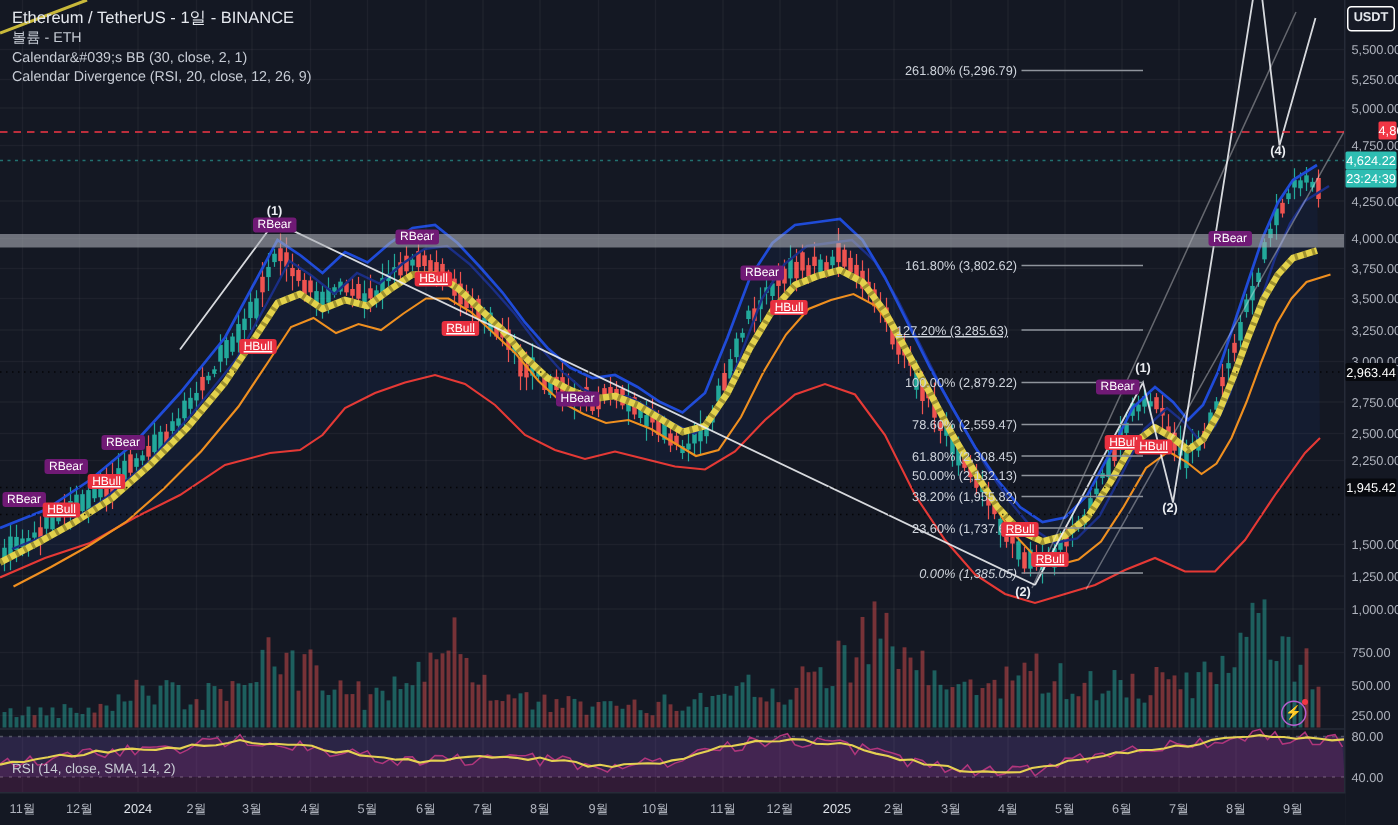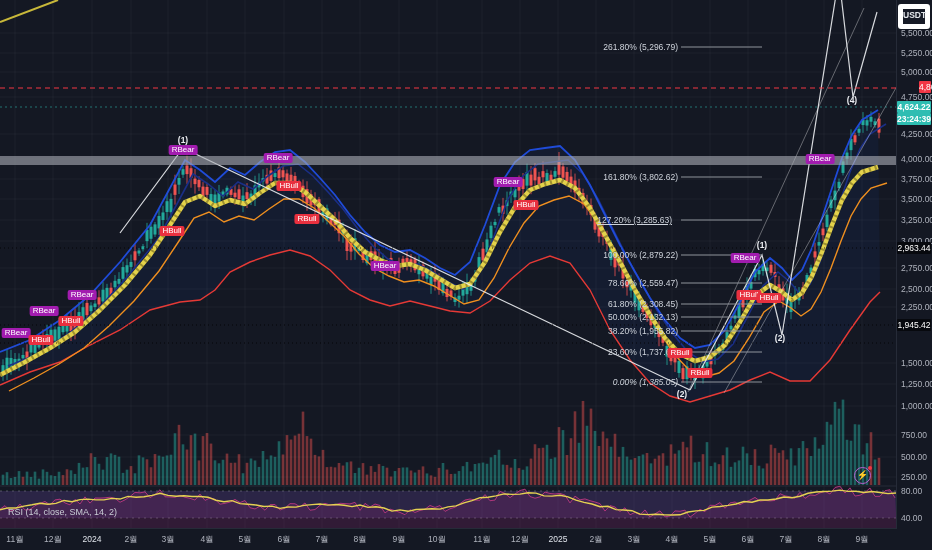--- a/index.html
+++ b/index.html
@@ -10,34 +10,34 @@
   #legend{position:absolute;left:8px;top:6px;z-index:30;line-height:13px;}
   .lg-row{color:#d6dae2;font-size:10.5px;white-space:nowrap;cursor:pointer;}
   .lg-row.main{font-size:11px;color:#e6e9ef;}
   .lg-row.sub{font-size:9.5px;color:#c6cbd4;}
   
   .fib-row{position:absolute;width:120px;text-align:right;color:#ced3db;font-size:8.5px;
            transform:translateY(-50%);white-space:nowrap;z-index:12;}
   
   .mk{position:absolute;transform:translate(-50%,-50%);font-size:8px;line-height:10px;
       padding:0 3px;border-radius:2px;color:#fff;white-space:nowrap;z-index:14;}
-  .mk.bear{background:#a21caf;}
-  .mk.bull{background:#e8303f;}
+  .mk.bear{background:#701a75;}
+  .mk.bull{background:#e8303f;text-decoration:underline;}
   .mk.wave{background:transparent;color:#eceef2;font-weight:bold;font-size:8.5px;}
   
   #price-axis{position:absolute;right:0;top:0;width:35px;height:550px;background:#141823;
               border-left:1px solid #262b38;z-index:20;cursor:ns-resize;}
   .ptick{position:absolute;left:4px;transform:translateY(-50%);color:#aeb2bc;font-size:8.5px;white-space:nowrap;}
   .ptag{position:absolute;left:0;right:1px;transform:translateY(-50%);color:#fff;font-size:8.5px;
         text-align:center;padding:1px 0;border-radius:1px;z-index:22;}
   .ptag.red{background:#f23645;}
-  .ptag.teal{background:#2ebdb2;color:#07221f;font-weight:bold;color:#fff;text-align:center;}
+  .ptag.teal{background:#2ebdb2;color:#07221f;font-weight:normal;color:#fff;text-align:center;}
   .ptag.black{background:#07090e;}
   #usdt-btn{position:absolute;top:4px;left:1px;right:2px;height:15px;background:#161a26;
-            border:5px solid #ffffff;border-radius:3px;color:#e4e7ec;font-size:8.5px;
+            border:1px solid #ffffff;border-radius:3px;color:#e4e7ec;font-size:8.5px;
             font-weight:bold;text-align:center;line-height:13px;cursor:pointer;z-index:25;}
   
   #time-axis{position:absolute;left:0;bottom:0;width:897px;height:21px;background:#141823;
              border-top:1px solid #262b38;z-index:20;cursor:ew-resize;}
   .ttick{position:absolute;top:5px;transform:translateX(-50%);color:#aeb2bc;font-size:8.5px;white-space:nowrap;}
   .ttick.year{color:#dfe3ea;}
   
   #rsi-label{position:absolute;left:8px;top:487px;color:#c9cdd5;font-size:9px;z-index:18;cursor:pointer;margin-top:20px;}
   
   #boost{position:absolute;left:854px;top:467px;width:15px;height:15px;border-radius:50%;
@@ -790,20 +790,26 @@
       <polyline fill="none" stroke="#c8b83a" stroke-width="2" points="0,22 58,0"></polyline>
       <line x1="0" y1="486" x2="897" y2="486" stroke="#262b38" stroke-width="1"></line>
       <rect x="0" y="491" width="897" height="27" fill="rgba(126,87,194,0.22)"></rect>
       <line x1="0" y1="491" x2="897" y2="491" stroke="#9598a1" stroke-width="1" stroke-dasharray="2 4" opacity="0.45"></line>
       <line x1="0" y1="518" x2="897" y2="518" stroke="#9598a1" stroke-width="1" stroke-dasharray="2 4" opacity="0.45"></line>
       <polyline fill="rgba(155,40,125,0.22)" stroke="none" points="0,509.22291467688046 5,505.6713282626588 10,511.17184489010833 15,509.2807870893739 20,504.11711861542426 25,509.98236518888734 30,509.44821593002416 35,505.7189126329031 40,503.3622704555746 45,501.4978762140963 50,504.7926281723194 55,499.9159347584937 60,499.1669380494859 65,502.9741543373093 70,504.8428474715911 75,499.4200671107974 80,503.95588929206133 85,496.85460262349807 90,503.1506263234187 95,498.00092191412114 100,498.08986161788926 105,497.83520148927346 110,497.2650645421818 115,498.3432214818895 120,502.2652435724158 125,499.875837365631 130,496.5763295837678 135,492.3931433153339 140,492.86115355882794 145,491.84705800609663 150,497.7021640611347 155,494.6234939803835 160,489.76446551969275 165,496.75039829011075 170,496.97119338740595 175,497.2759763635695 180,495.22482286277227 185,497.2503217579797 190,498.3281662345398 195,500.0545915386174 200,494.0569164173212 205,500.4320297909435 210,497.8747494749259 215,499.3563828195911 220,504.21766698895954 225,503.3042970758397 230,502.06674003601074 235,499.45760801178403 240,502.5603401248809 245,500.5438468102366 250,507.70364586566575 255,508.9823161261156 260,506.11524523585103 265,510.21682432387024 270,504.6965331763495 275,504.4408537745476 280,510.0031495129224 285,508.1659162158612 290,503.6425374185201 295,503.7945399999153 300,506.8436213445384 305,502.9395981321577 310,510.2072212640196 315,509.53470183489844 320,505.30413699825294 325,503.34762955480255 330,504.9423131463118 335,504.943477955414 340,503.2560047095176 345,503.6522191930562 350,503.9085754426196 355,502.3359324198682 360,510.4009453798644 365,503.344220910687 370,506.9856243720278 375,504.023315632483 380,505.5105248170439 385,512.9642395232804 390,509.1056824242696 395,510.7070950269699 400,512.4502901684027 405,514.6896371799521 410,509.6530272734817 415,512.444987291703 420,510.44066851981916 425,509.2385573280044 430,505.4443276647944 435,507.4247559334617 440,505.56006348715164 445,511.4230062426068 450,508.76071284734644 455,507.236983548617 460,503.56995705491863 465,500.0225484604016 470,499.00081714079715 475,500.02288404200226 480,500.2450183457695 485,494.53805557079613 490,500.73950034030713 495,500.03126650792547 500,491.41882493020967 505,493.4686124424916 510,497.622812344227 515,493.98824962228537 520,490.54630825296044 525,489.16053097113036 530,496.5468106342014 535,498.2186124017462 540,496.8465928300284 545,492.03959182696417 550,493.4844989562407 555,494.01683800970204 560,493.38479169877246 565,495.15377380046993 570,502.9444961750414 575,496.1103913676925 580,499.79940753802657 585,498.92039712518454 590,500.6879546029959 595,502.0262129944749 600,503.64113626489416 605,511.07556470669806 610,505.58416265202686 615,507.01155381905846 620,511.5433595853392 625,507.7543002341408 630,514.7833749372512 635,512.3629639996216 640,514.7723809287418 645,509.93527175532654 650,517.0238443696871 655,513.8193110993598 660,510.8788316610735 665,516.8837462211959 670,515.8780903089792 675,510.917892355239 680,511.267596130725 685,510.17025804775767 690,517.1978927422315 695,513.3715616893023 700,509.3451721635647 705,511.612793803215 710,505.2766545303166 715,505.4493866094854 720,502.5607577182818 725,508.2582856132649 730,502.894096132135 735,501.98809823347256 740,504.7674467097968 745,501.8815280580893 750,500.1191801179666 755,497.43748335400596 760,501.10043100314215 765,500.42048447951674 770,500.90042978408746 775,500.4064224928152 780,493.6974454354495 785,495.88714078906924 790,496.8059244668111 795,498.2314708668273 800,492.32993901032023 805,498.3773498896044 810,494.9376750756055 815,495.4487073770724 820,492.85837670601904 825,491.35235127271153 830,493.9913289991673 835,487.5292908370805 840,486.2268645753308 845,493.0690955715254 850,487.85055018270697 855,496.05485666745034 860,495.2316375290975 865,492.39975453072503 870,488.0684116384442 875,496.38010713380663 880,496.29355668895124 885,490.68012293555296 890,489.7875545330698 895,497.85920241550616 897,528 0,528"></polyline>
       <polyline fill="none" stroke="#b0367c" stroke-width="1" points="0,509.22291467688046 5,505.6713282626588 10,511.17184489010833 15,509.2807870893739 20,504.11711861542426 25,509.98236518888734 30,509.44821593002416 35,505.7189126329031 40,503.3622704555746 45,501.4978762140963 50,504.7926281723194 55,499.9159347584937 60,499.1669380494859 65,502.9741543373093 70,504.8428474715911 75,499.4200671107974 80,503.95588929206133 85,496.85460262349807 90,503.1506263234187 95,498.00092191412114 100,498.08986161788926 105,497.83520148927346 110,497.2650645421818 115,498.3432214818895 120,502.2652435724158 125,499.875837365631 130,496.5763295837678 135,492.3931433153339 140,492.86115355882794 145,491.84705800609663 150,497.7021640611347 155,494.6234939803835 160,489.76446551969275 165,496.75039829011075 170,496.97119338740595 175,497.2759763635695 180,495.22482286277227 185,497.2503217579797 190,498.3281662345398 195,500.0545915386174 200,494.0569164173212 205,500.4320297909435 210,497.8747494749259 215,499.3563828195911 220,504.21766698895954 225,503.3042970758397 230,502.06674003601074 235,499.45760801178403 240,502.5603401248809 245,500.5438468102366 250,507.70364586566575 255,508.9823161261156 260,506.11524523585103 265,510.21682432387024 270,504.6965331763495 275,504.4408537745476 280,510.0031495129224 285,508.1659162158612 290,503.6425374185201 295,503.7945399999153 300,506.8436213445384 305,502.9395981321577 310,510.2072212640196 315,509.53470183489844 320,505.30413699825294 325,503.34762955480255 330,504.9423131463118 335,504.943477955414 340,503.2560047095176 345,503.6522191930562 350,503.9085754426196 355,502.3359324198682 360,510.4009453798644 365,503.344220910687 370,506.9856243720278 375,504.023315632483 380,505.5105248170439 385,512.9642395232804 390,509.1056824242696 395,510.7070950269699 400,512.4502901684027 405,514.6896371799521 410,509.6530272734817 415,512.444987291703 420,510.44066851981916 425,509.2385573280044 430,505.4443276647944 435,507.4247559334617 440,505.56006348715164 445,511.4230062426068 450,508.76071284734644 455,507.236983548617 460,503.56995705491863 465,500.0225484604016 470,499.00081714079715 475,500.02288404200226 480,500.2450183457695 485,494.53805557079613 490,500.73950034030713 495,500.03126650792547 500,491.41882493020967 505,493.4686124424916 510,497.622812344227 515,493.98824962228537 520,490.54630825296044 525,489.16053097113036 530,496.5468106342014 535,498.2186124017462 540,496.8465928300284 545,492.03959182696417 550,493.4844989562407 555,494.01683800970204 560,493.38479169877246 565,495.15377380046993 570,502.9444961750414 575,496.1103913676925 580,499.79940753802657 585,498.92039712518454 590,500.6879546029959 595,502.0262129944749 600,503.64113626489416 605,511.07556470669806 610,505.58416265202686 615,507.01155381905846 620,511.5433595853392 625,507.7543002341408 630,514.7833749372512 635,512.3629639996216 640,514.7723809287418 645,509.93527175532654 650,517.0238443696871 655,513.8193110993598 660,510.8788316610735 665,516.8837462211959 670,515.8780903089792 675,510.917892355239 680,511.267596130725 685,510.17025804775767 690,517.1978927422315 695,513.3715616893023 700,509.3451721635647 705,511.612793803215 710,505.2766545303166 715,505.4493866094854 720,502.5607577182818 725,508.2582856132649 730,502.894096132135 735,501.98809823347256 740,504.7674467097968 745,501.8815280580893 750,500.1191801179666 755,497.43748335400596 760,501.10043100314215 765,500.42048447951674 770,500.90042978408746 775,500.4064224928152 780,493.6974454354495 785,495.88714078906924 790,496.8059244668111 795,498.2314708668273 800,492.32993901032023 805,498.3773498896044 810,494.9376750756055 815,495.4487073770724 820,492.85837670601904 825,491.35235127271153 830,493.9913289991673 835,487.5292908370805 840,486.2268645753308 845,493.0690955715254 850,487.85055018270697 855,496.05485666745034 860,495.2316375290975 865,492.39975453072503 870,488.0684116384442 875,496.38010713380663 880,496.29355668895124 885,490.68012293555296 890,489.7875545330698 895,497.85920241550616"></polyline>
       <polyline fill="none" stroke="#e5d152" stroke-width="1.4" points="0,509.78509590087924 8,507.93620311475826 16,508.0119334422285 24,506.12738604003096 32,504.79314837818964 40,503.20646911894437 48,504.244604984927 56,503.3923313191393 64,500.4365243643057 72,501.75221747236793 80,499.6242305805208 88,499.0996594061377 96,499.84276117132976 104,499.88873524528464 112,498.40402138917705 120,499.05492290924303 128,496.3888975544134 136,497.2405405428493 144,496.79289643480445 152,495.3622813809896 160,493.3385116936406 168,495.37905950369316 176,496.17529897873754 184,495.8121046358254 192,496.54169623784253 200,496.4815372512676 208,497.1883360272506 216,500.2401832275558 224,501.7606797098648 232,500.62366064353847 240,503.5873894644901 248,504.28720283473376 256,505.037267364678 264,506.44650380441453 272,506.09858789877035 280,508.40073894604575 288,507.0532699349336 296,507.1442021034425 304,505.3744156565983 312,504.612660990702 320,503.9626537566073 328,505.0855485289823 336,504.5073845577193 344,505.22372343812606 352,506.5748325687135 360,505.04300562571734 368,507.3462880977895 376,506.82033817411866 384,508.0271464071702 392,511.06823781854473 400,509.8595202891156 408,511.3134767767275 416,509.5505367601756 424,509.17699470843655 432,508.7847431708127 440,509.1322032121243 448,506.92391860422214 456,505.8187378254021 464,502.82580802226437 472,500.66695038268807 480,497.708947816398 488,497.3004721621983 496,495.9227469408652 504,493.9419994817581 512,494.3262101940345 520,494.12199972907547 528,492.7801521199523 536,493.0724593404913 544,495.8485416086158 552,496.16499157992655 560,495.33176525111776 568,496.8898933737073 576,500.129049118259 584,502.42114466021303 592,503.9667348479852 600,506.7162356743356 608,506.3202765340451 616,509.6301655575633 624,510.0392041370971 632,510.69145379730037 640,514.1087017529644 648,514.6286739668343 656,514.2548761213664 664,514.7440953478683 672,514.9259897511453 680,514.7979097807547 688,512.0158278976335 696,510.85401948702054 704,510.37873391332107 712,507.1546714942204 720,506.449552013888 728,505.3651909124572 736,504.0105618747417 744,501.5624634270556 752,502.18301783553324 760,500.008628348005 768,499.98702625178265 776,499.04846690860575 784,496.9587573571131 792,497.727637112909 800,496.19863152876496 808,493.2321703241672 816,492.0348312120885 824,491.5443310596049 832,491.13207902145416 840,490.08914455146686 848,491.34266574406064 856,491.28417821594826 864,492.53480268922016 872,491.5733155793372 880,492.5261749308714 888,493.5986671112698 896,492.9379474155422"></polyline>
     </svg>
 
+  <div id="legend">
+    <div class="lg-row main">Ethereum / TetherUS - 1일 - BINANCE</div>
+    <div class="lg-row sub">볼륨 - ETH</div>
+    <div class="lg-row sub">Calendar&amp;#039;s BB (30, close, 2, 1)</div>
+    <div class="lg-row sub">Calendar Divergence (RSI, 20, close, 12, 26, 9)</div>
+  </div>
 
   <div id="fib-layer">
       <div class="fib-row" style="left: 558px; top: 47px;">261.80% (5,296.79)</div>
       <div class="fib-row" style="left: 558px; top: 177px;">161.80% (3,802.62)</div>
       <div class="fib-row" style="left: 552px; top: 220px; text-decoration: underline;">127.20% (3,285.63)</div>
       <div class="fib-row" style="left: 558px; top: 255px;">100.00% (2,879.22)</div>
       <div class="fib-row" style="left: 558px; top: 283px;">78.60% (2,559.47)</div>
       <div class="fib-row" style="left: 558px; top: 304px;">61.80% (2,308.45)</div>
       <div class="fib-row" style="left: 558px; top: 317px;">50.00% (2,132.13)</div>
       <div class="fib-row" style="left: 558px; top: 331px;">38.20% (1,955.82)</div>

